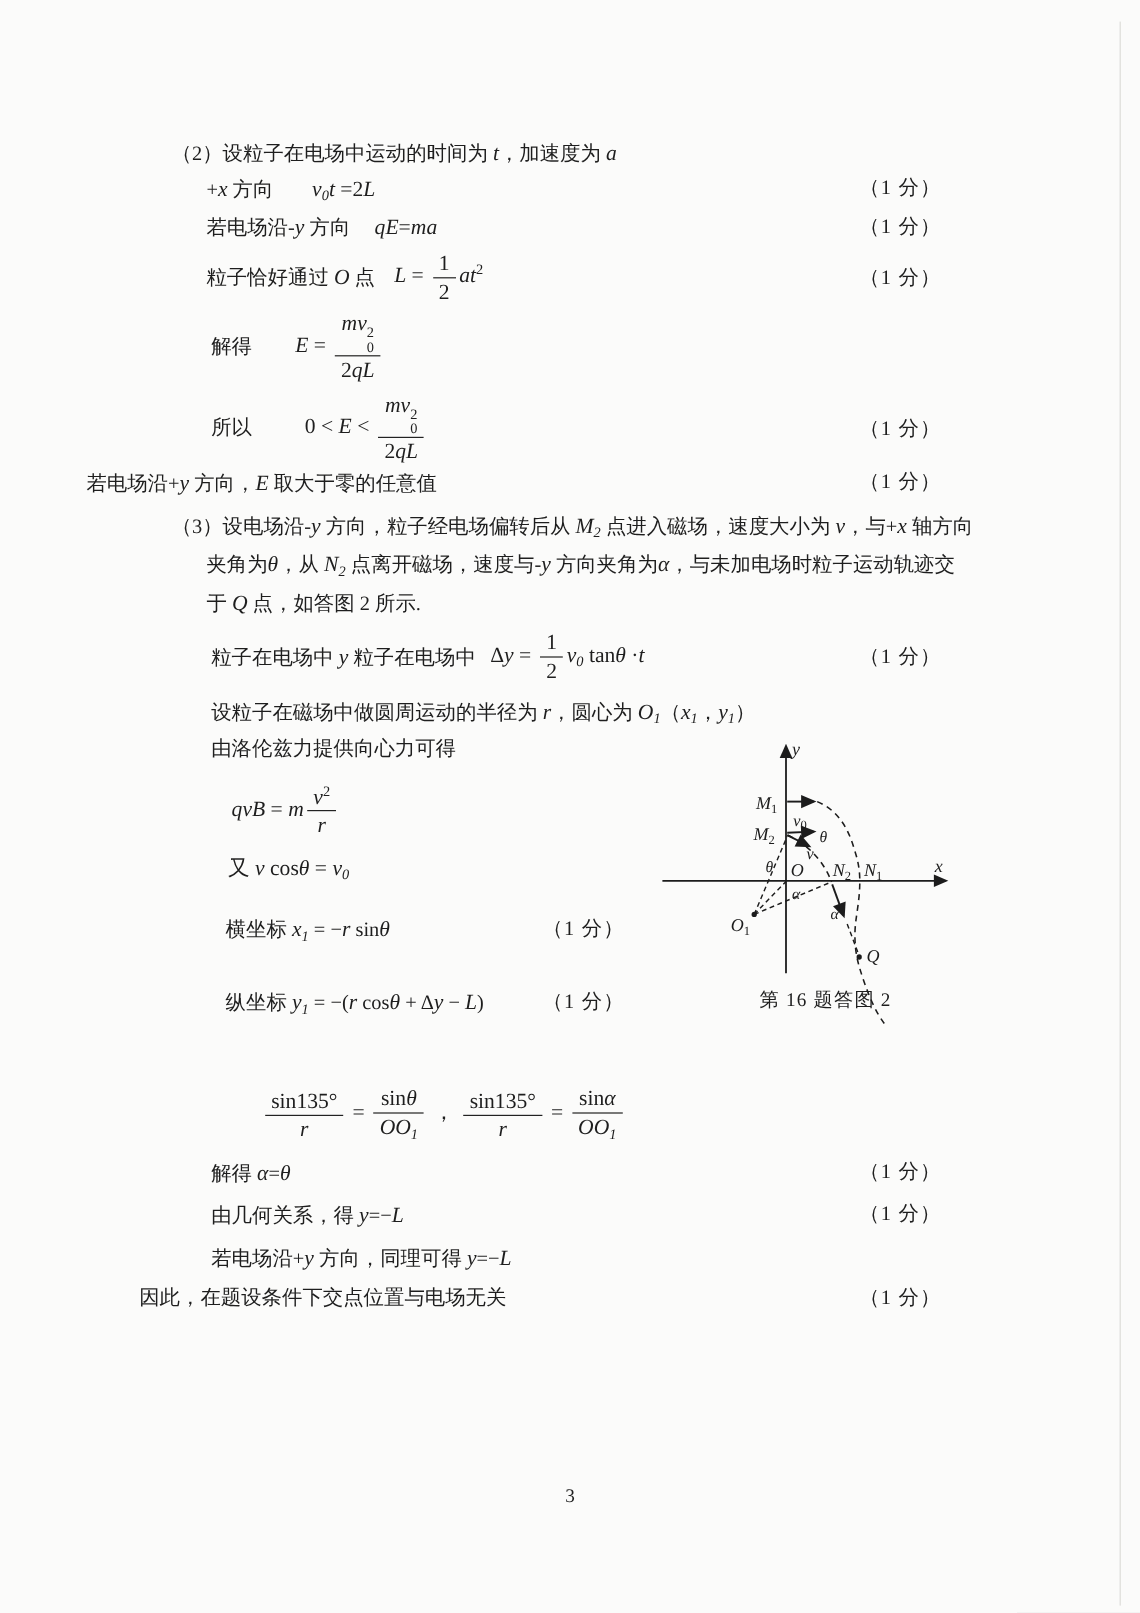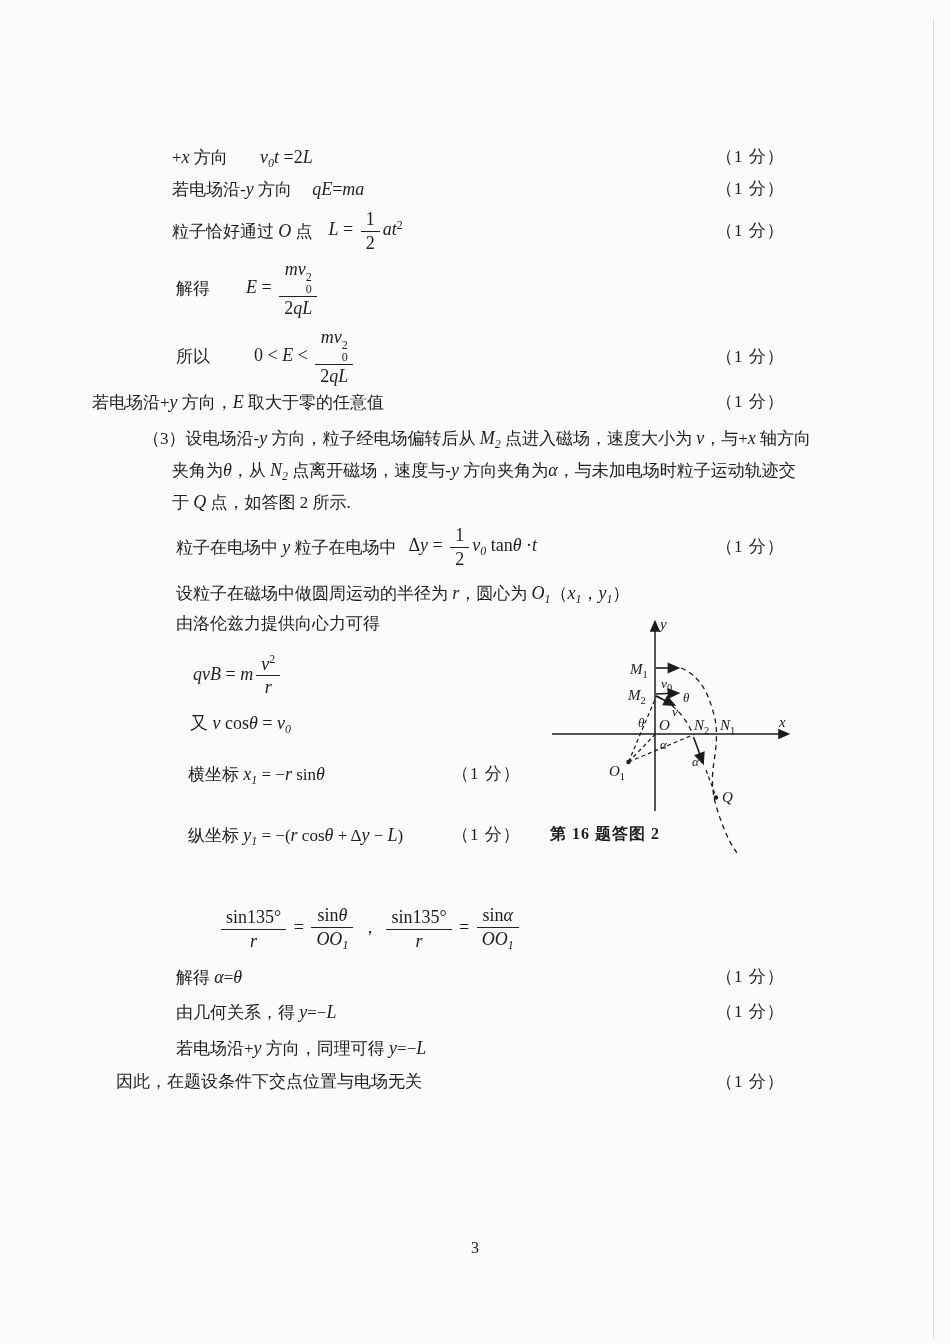--- a/index.html
+++ b/index.html
@@ -27,31 +27,34 @@
   .fden { display:block; padding:1px 5px 0; line-height:1.15; }
   .stack { display:inline-flex; flex-direction:column; vertical-align:-0.5em; font-size:12px; line-height:1; font-style:normal; text-align:left; }
   .formula { font-size:18px; }
   
   .figure-wrap { position:absolute; left:550px; top:604px; width:260px; height:260px; }
   .flabel { font:italic 15px "Liberation Serif","DejaVu Serif",serif; fill:#1c1c1c; }
   .flabel-sm { font:italic 13.5px "Liberation Serif","DejaVu Serif",serif; fill:#1c1c1c; }
   .fgreek { font:italic 13px "Liberation Serif","DejaVu Serif",serif; fill:#1c1c1c; }
   .fsub { font-size:10.5px; font-style:normal; }
   .fig-caption {
-    position:absolute; left:550px; top:824px; width:276px; 
-    font-weight:700; font-size:16px; letter-spacing:1px;
+    position:absolute; left:550px; top:824px; width:276px; text-align:center;
+    font-weight:400; font-size:16px; letter-spacing:1px;
   }
   .page-number { position:absolute; left:0; top:1238px; width:100%; text-align:center; font-size:16px; }
   .scan-edge { position:absolute; left:933px; top:18px; width:1px; height:1320px; background:#dcdcd9; }
 </style>
 </head>
 <body>
 
 <div class="page">
 
+  <div class="row" style="top:116px;left:143px">
+    <span class="rich"><span class="sg-n">（2）设粒子在电场中运动的时间为 </span><span class="sg-i">t</span><span class="sg-n">，加速度为 </span><span class="sg-i">a</span></span>
+  </div>
 
   <div class="row" style="top:146px;left:0;width:950px">
     <span class="rich" style="margin-left:172px"><span class="sg-n">+</span><span class="sg-i">x</span><span class="sg-n"> 方向</span></span>
     <span class="rich formula" style="margin-left:28px"><span class="sg-i">v</span><span class="sg-sub">0</span><span class="sg-i">t</span><span class="sg-n"> =2</span><span class="sg-i">L</span></span>
     <span class="score">（1 分）</span>
   </div>
 
   <div class="row" style="top:178px;left:0;width:950px">
     <span class="rich" style="margin-left:172px"><span class="sg-n">若电场沿-</span><span class="sg-i">y</span><span class="sg-n"> 方向</span></span>
     <span class="rich formula" style="margin-left:16px"><span class="sg-i">qE</span><span class="sg-n">=</span><span class="sg-i">ma</span></span>
@@ -75,21 +78,21 @@
   <div class="row vcenter" style="top:331px;left:0;width:950px;height:52px">
     <span class="rich" style="margin-left:176px"><span class="sg-n">所以</span></span>
     <span class="rich formula" style="margin-left:44px"><span class="sg-n">0 &lt; </span><span class="sg-i">E</span><span class="sg-n"> &lt; </span><span class="frac"><span class="fnum"><span class="sg-i">mv</span><span class="stack">
               <span>2</span>
               <span>0</span>
             </span></span><span class="fden"><span class="sg-n">2</span><span class="sg-i">qL</span></span></span></span>
     <span class="score">（1 分）</span>
   </div>
 
   <div class="row" style="top:391px;left:0;width:950px">
-    <span class="rich" style="margin-left:92px"><span class="sg-n">若电场沿+</span><span class="sg-i">y</span><span class="sg-n"> 方向，</span><span class="sg-i">E</span><span class="sg-n"> 取大于零的任意值</span></span>
+    <span class="rich" style="margin-left:72px"><span class="sg-n">若电场沿+</span><span class="sg-i">y</span><span class="sg-n"> 方向，</span><span class="sg-i">E</span><span class="sg-n"> 取大于零的任意值</span></span>
     <span class="score">（1 分）</span>
   </div>
 
   <div class="row" style="top:427px;left:143px">
     <span class="rich"><span class="sg-n">（3）设电场沿-</span><span class="sg-i">y</span><span class="sg-n"> 方向，粒子经电场偏转后从 </span><span class="sg-i">M</span><span class="sg-sub">2</span><span class="sg-n"> 点进入磁场，速度大小为 </span><span class="sg-i">v</span><span class="sg-n">，与+</span><span class="sg-i">x</span><span class="sg-n"> 轴方向</span></span>
   </div>
   <div class="row" style="top:459px;left:172px">
     <span class="rich"><span class="sg-n">夹角为</span><span class="sg-i">θ</span><span class="sg-n">，从 </span><span class="sg-i">N</span><span class="sg-sub">2</span><span class="sg-n"> 点离开磁场，速度与-</span><span class="sg-i">y</span><span class="sg-n"> 方向夹角为</span><span class="sg-i">α</span><span class="sg-n">，与未加电场时粒子运动轨迹交</span></span>
   </div>
   <div class="row" style="top:491px;left:172px">

